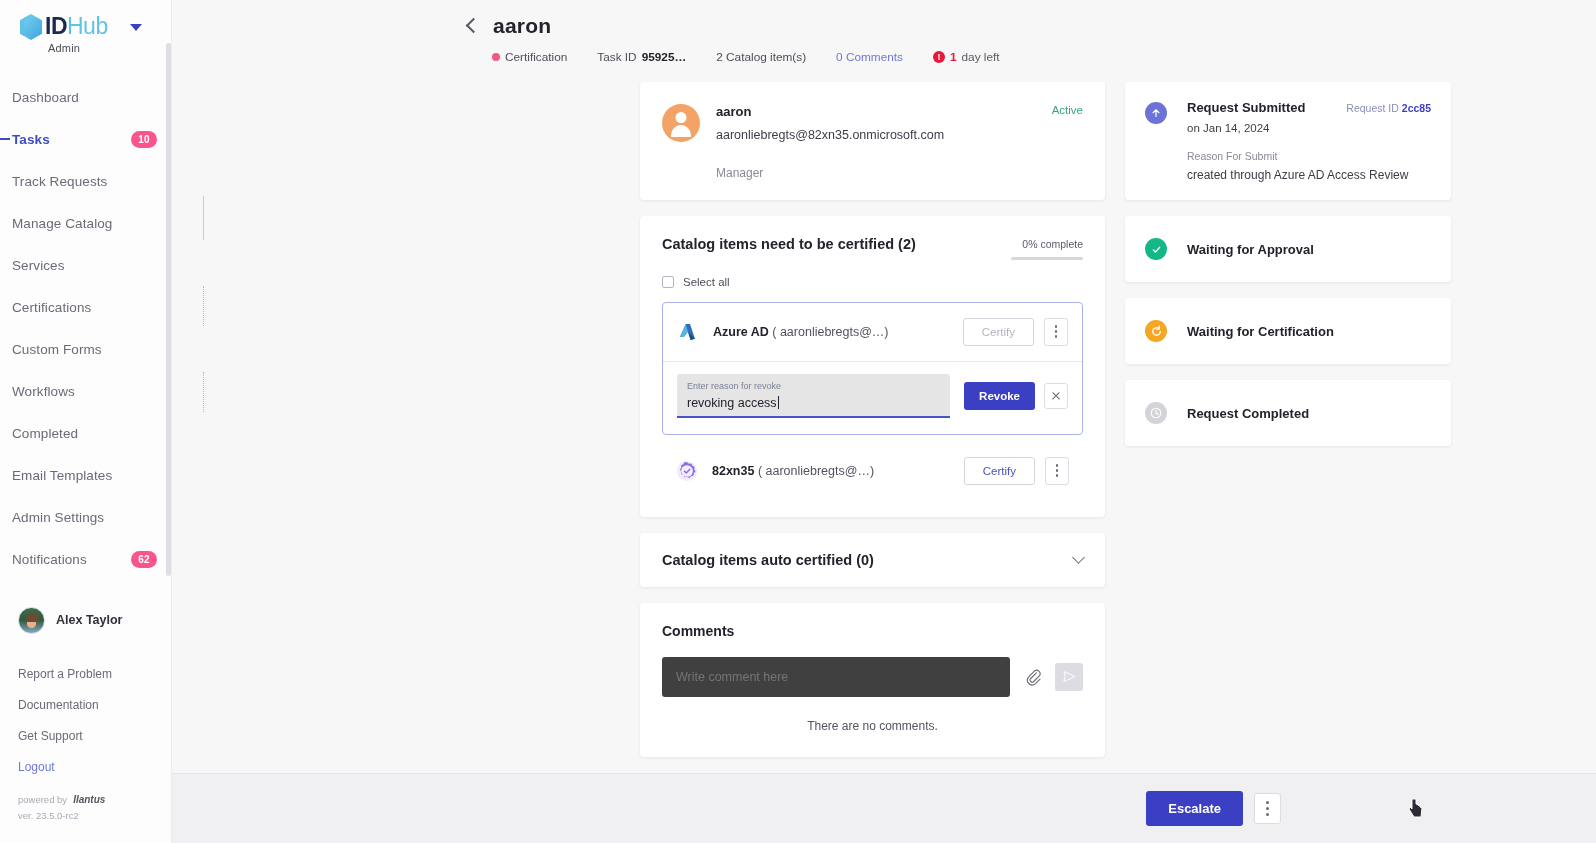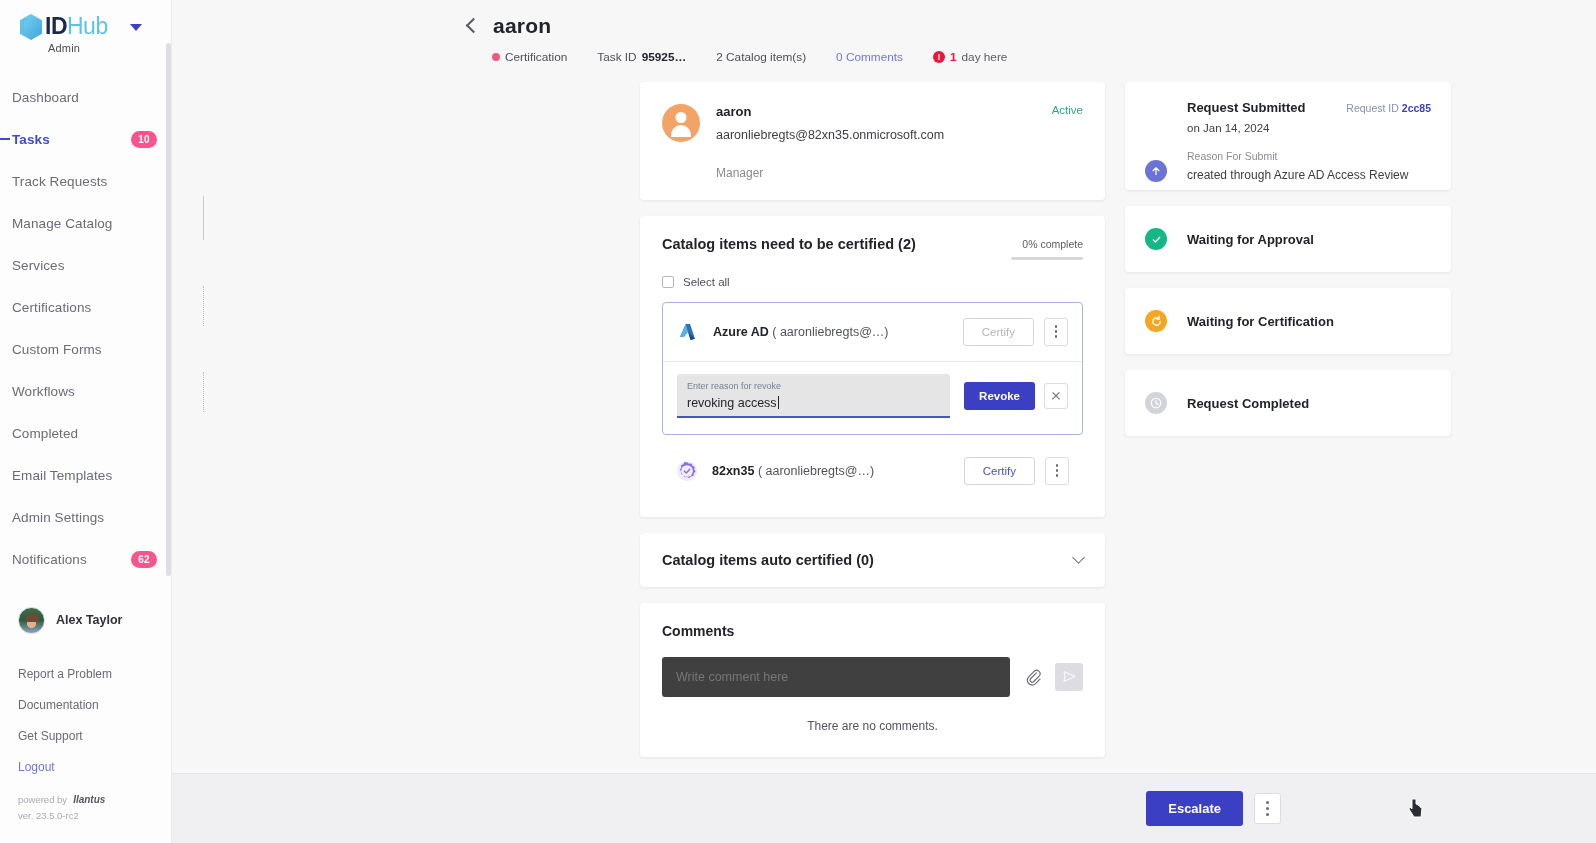--- a/index.html
+++ b/index.html
@@ -275,21 +275,21 @@
     margin-left: 12px; width: 28px; height: 28px;
     background: #dcdce2; border-radius: 3px;
     display: flex; align-items: center; justify-content: center; cursor: pointer;
   }
   .no-comments {
     text-align: center; margin-top: 22px;
     font-size: 12px; color: #53535f;
   }
 
   
-  .tl-card { padding: 18px 20px 8px 0; display: flex; position: relative; align-items: flex-end; }
+  .tl-card { padding: 18px 20px 18px 0; display: flex; position: relative; }
   .tl-icon-col { width: 62px; flex: 0 0 62px; display: flex; justify-content: center; padding-top: 2px; }
   .tl-body { flex: 1; }
   .tl-head { display: flex; align-items: baseline; }
   .tl-title { font-size: 13px; font-weight: 700; color: #23232c; }
   .tl-req { margin-left: auto; font-size: 10.5px; color: #8a8fb5; }
   .tl-req b { color: #3a3fc4; font-weight: 700; }
   .tl-date { font-size: 11.5px; color: #3d3d48; margin-top: 7px; }
   .tl-reason-label { font-size: 10.5px; color: #8a8a96; margin-top: 16px; }
   .tl-reason { font-size: 12px; color: #3d3d48; margin-top: 6px; }
   .tl-connector {
@@ -435,21 +435,21 @@
         </div>
         <div class="meta-item">
           <span>Task ID</span>
           <span class="meta-strong">95925…</span>
         </div>
         <div class="meta-item">2 Catalog item(s)</div>
         <div class="meta-item meta-link">0 Comments</div>
         <div class="meta-item meta-warn">
           <span class="warn-icon">!</span>
           <b>1</b>
-            <span> day here</span>
+            <span> day left</span>
         </div>
       </div>
     </div>
 
     <div class="columns">
 
       <div class="col-left">
 
         <div class="card user-card">
           <div class="user-avatar"></div>

